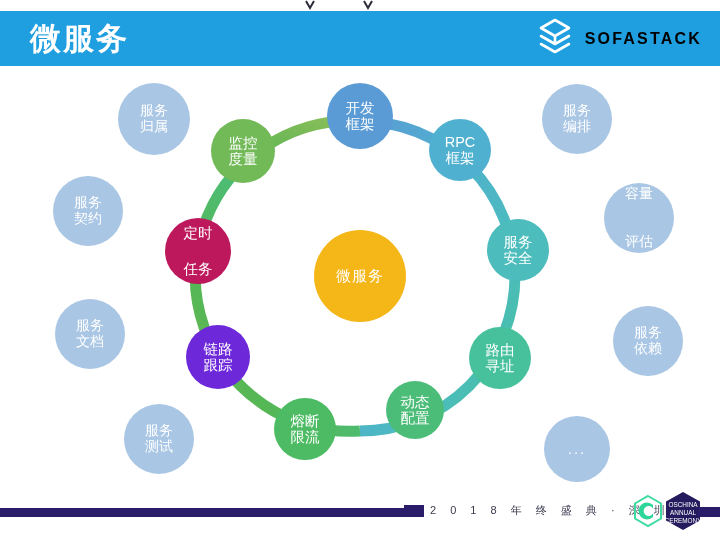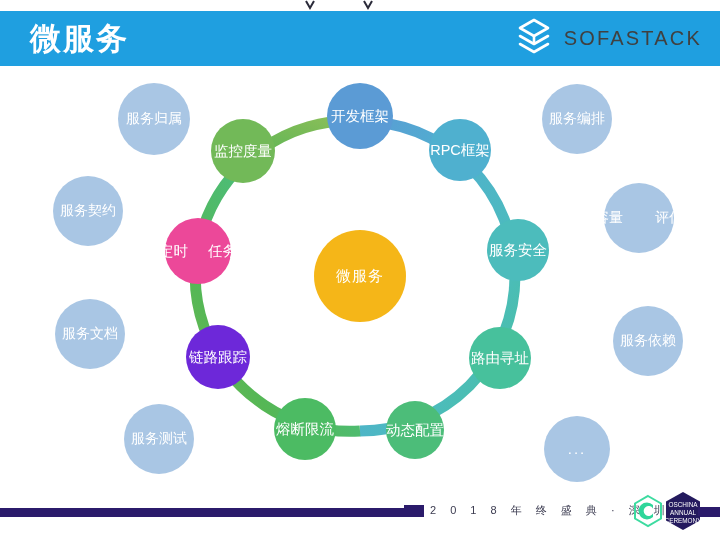--- a/index.html
+++ b/index.html
@@ -37,42 +37,43 @@
   .brand {
     position: absolute;
     right: 18px; top: 50%;
     transform: translateY(-50%);
     display: flex;
     align-items: center;
     gap: 10px;
   }
   .brand-mark { width: 40px; height: 42px; display:block; }
   .brand-text {
-    color: #404040;
-    font-size: 20px;
-    font-weight: normal;
+    color: #000000;
+    font-size: 16px;
+    font-weight: bold;
     letter-spacing: 2.2px;
     white-space: nowrap;
   }
 
   
   .tick { position:absolute; top:0px; width:10px; height:11px; }
 
   
   .diagram {
     position: absolute;
     left: 0; top: 66px;
     width: 720px; height: 420px;
   }
   .ring-svg { position:absolute; left:0; top:0; width:720px; height:420px; }
 
   .node {
     position: absolute;
     border-radius: 50%;
     display: flex;
+    flex-direction: column;
     align-items: center;
     justify-content: center;
     color: #ffffff;
     line-height: 1.12;
     text-align: center;
     transform: translate(-50%, -50%);
     white-space: nowrap;
   }
   .node span { display:block; }
 
@@ -190,36 +191,36 @@
     <div class="node node-ring" style="left:518px; top:184px; width:62px; height:62px; background:#4cbcbc;">
       <span>服务</span>
       <span>安全</span>
     </div>
 
     <div class="node node-ring" style="left:500px; top:292px; width:62px; height:62px; background:#47c19c;font-family:Liberation Serif, serif;">
       <span>路由</span>
       <span>寻址</span>
     </div>
 
-    <div class="node node-ring" style="left:415px; top:364px; width:58px; height:58px; background:#4cbd79;">
+    <div class="node node-ring" style="left:415px; top:344px; width:58px; height:58px; background:#4cbd79;">
       <span>动态</span>
       <span>配置</span>
     </div>
 
     <div class="node node-ring" style="left:305px; top:363px; width:62px; height:62px; background:#4cbb63;text-align:right;">
       <span>熔断</span>
       <span>限流</span>
     </div>
 
     <div class="node node-ring" style="left:218px; top:291px; width:64px; height:64px; background:#6d28d9;">
       <span>链路</span>
       <span>跟踪</span>
     </div>
 
-    <div class="node node-ring" style="left:198px; top:185px; width:66px; height:66px; background:#ec4899;gap:20px;">
+    <div class="node node-ring" style="left:198px; top:185px; width:66px; height:66px; background:#be185d;gap:20px;">
       <span>定时</span>
       <span>任务</span>
     </div>
 
     <div class="node node-ring" style="left:243px; top:85px; width:64px; height:64px; background:#72b958;">
       <span>监控</span>
       <span>度量</span>
     </div>
 
     <div class="node node-outer" style="left:154px; top:53px; width:72px; height:72px;">

